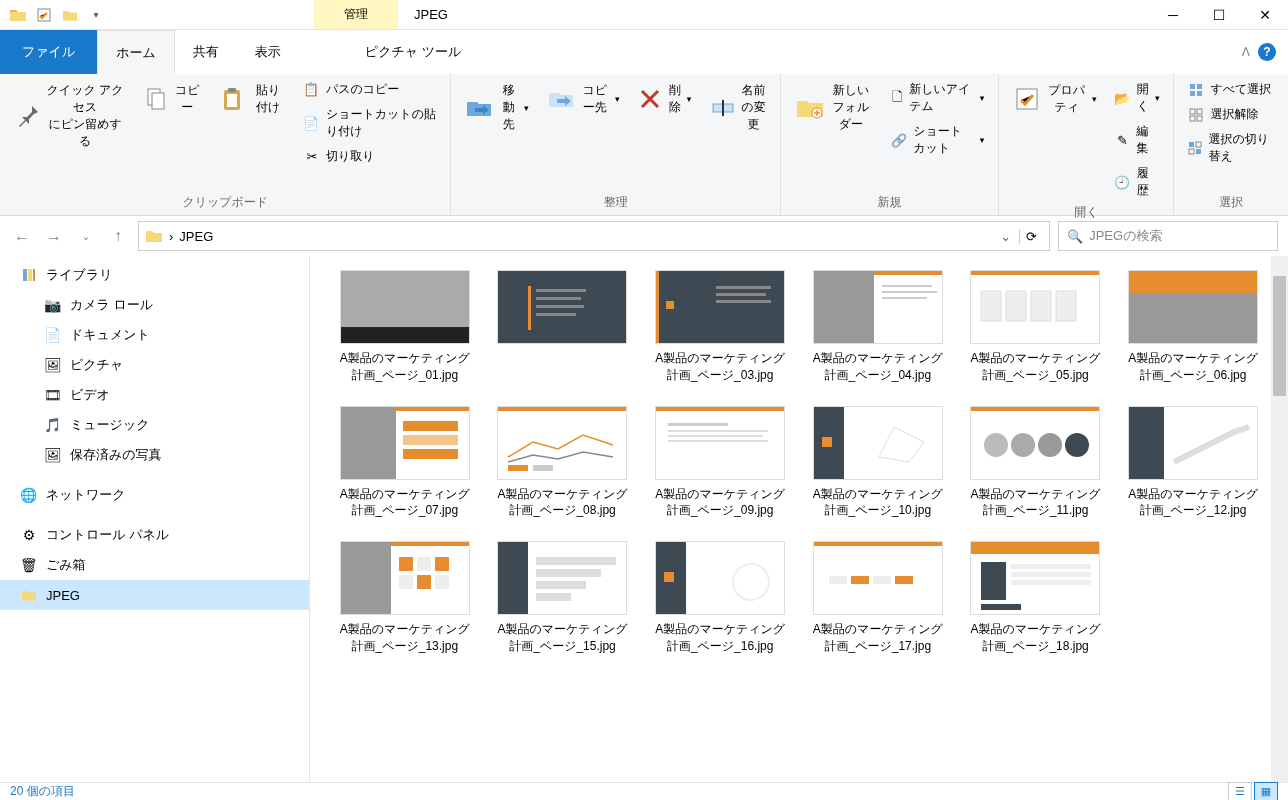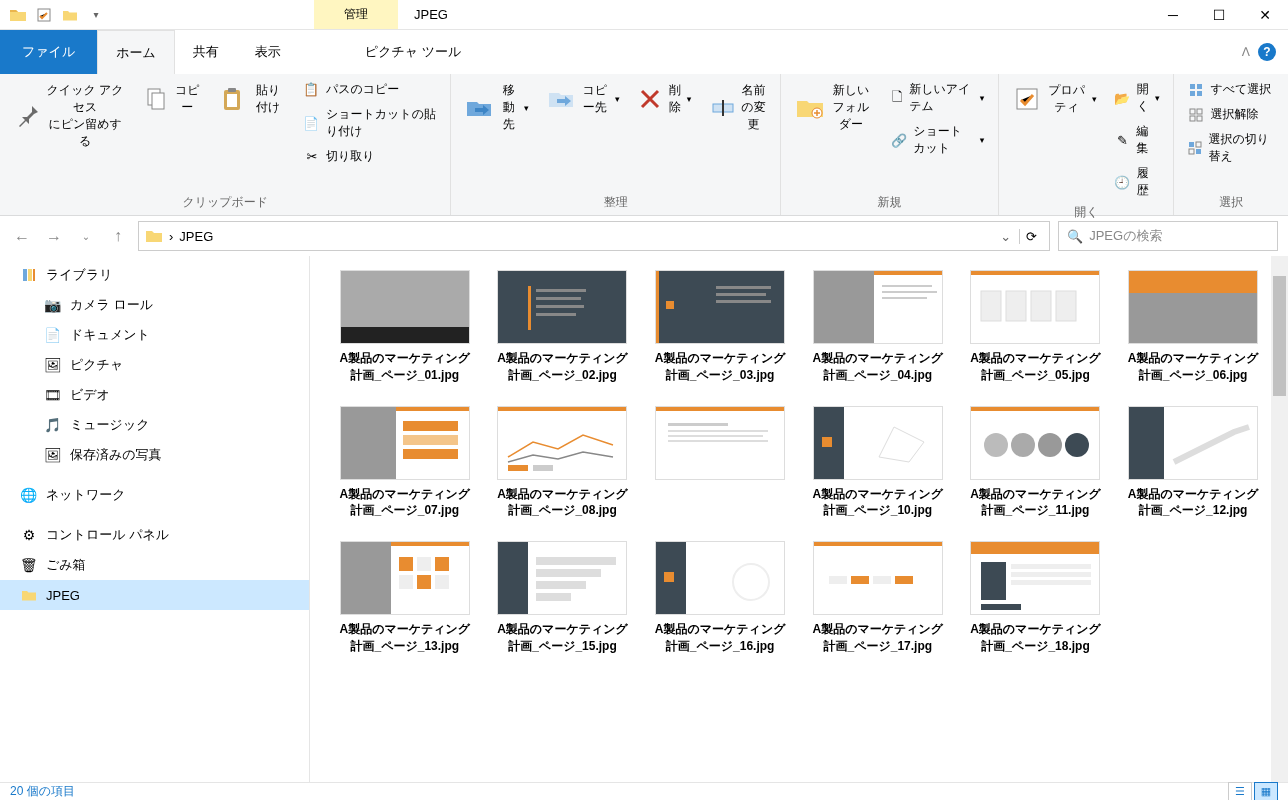--- a/index.html
+++ b/index.html
@@ -42,21 +42,21 @@
 
 
 .main { flex: 1; display: flex; overflow: hidden; }
 .sidebar { width: 310px; border-right: 1px solid #e5e5e5; overflow-y: auto; padding: 4px 0; }
 .tree-item { display: flex; align-items: center; gap: 8px; padding: 6px 10px 6px 44px; font-size: 13px; cursor: pointer; }
 .tree-item.root { padding-left: 20px; }
 .tree-item.selected { background: #cce8ff; }
 .tree-item .ticon { width: 18px; height: 18px; display: flex; align-items: center; justify-content: center; font-size: 14px; }
 .sidebar-gap { height: 10px; }
 
-.content { flex: 1; overflow-y: auto; padding: 10px 20px; position: relative; font-weight: bold; }
+.content { flex: 1; overflow-y: auto; padding: 10px 20px; position: relative; }
 .file-grid { display: grid; grid-template-columns: repeat(6, 1fr); gap: 14px 8px; }
 .file-item { display: flex; flex-direction: column; align-items: center; gap: 6px; padding: 4px; cursor: pointer; }
 .thumb { width: 130px; height: 74px; border: 1px solid #ddd; background: #f4f4f4; position: relative; overflow: hidden; }
 .file-name { font-size: 12px; text-align: center; line-height: 1.4; max-width: 140px; }
 
 
 .status-bar { height: 18px; border-top: 1px solid #e5e5e5; display: flex; align-items: center; padding: 0 10px; font-size: 12px; color: #1979ca; }
 .status-bar .view-btns { margin-left: auto; display: flex; gap: 2px; }
 .view-btn { width: 24px; height: 20px; border: 1px solid #ccc; display: flex; align-items: center; justify-content: center; font-size: 11px; }
 .view-btn.active { background: #cce8ff; border-color: #1979ca; }
@@ -407,21 +407,20 @@
           <div class="thumb">
             <svg width="130" height="74" viewBox="0 0 130 74">
               <rect width="130" height="74" fill="#3d4a54"></rect>
               <rect x="30" y="15" width="3" height="44" fill="#e88c30"></rect>
               <rect x="38" y="18" width="50" height="3" fill="#888"></rect>
               <rect x="38" y="26" width="45" height="3" fill="#888"></rect>
               <rect x="38" y="34" width="48" height="3" fill="#888"></rect>
               <rect x="38" y="42" width="40" height="3" fill="#888"></rect>
             </svg>
           </div>
-          <div class="file-name">A製品のマーケティング計画_ページ_02.jpg</div>
         </div>
         <div class="file-item">
           <div class="thumb">
             <svg width="130" height="74" viewBox="0 0 130 74">
               <rect width="130" height="74" fill="#3d4a54"></rect>
               <rect x="0" y="0" width="3" height="74" fill="#e88c30"></rect>
               <rect x="10" y="30" width="8" height="8" fill="#e88c30"></rect>
               <rect x="60" y="15" width="55" height="3" fill="#888"></rect>
               <rect x="60" y="22" width="50" height="3" fill="#888"></rect>
               <rect x="60" y="29" width="55" height="3" fill="#888"></rect>
@@ -494,20 +493,21 @@
           <div class="thumb">
             <svg width="130" height="74" viewBox="0 0 130 74">
               <rect width="130" height="74" fill="#fff"></rect>
               <rect width="130" height="4" fill="#e88c30"></rect>
               <rect x="12" y="16" width="60" height="3" fill="#ccc"></rect>
               <rect x="12" y="23" width="100" height="2" fill="#ddd"></rect>
               <rect x="12" y="28" width="95" height="2" fill="#ddd"></rect>
               <rect x="12" y="33" width="100" height="2" fill="#ddd"></rect>
             </svg>
           </div>
+          <div class="file-name">A製品のマーケティング計画_ページ_09.jpg</div>
         </div>
         <div class="file-item">
           <div class="thumb">
             <svg width="130" height="74" viewBox="0 0 130 74">
               <rect width="30" height="74" fill="#3d4a54"></rect>
               <rect x="30" width="100" height="74" fill="#fff"></rect>
               <rect x="8" y="30" width="10" height="10" fill="#e88c30"></rect>
               <path d="M80 20 L110 35 L95 55 L65 50 Z" fill="none" stroke="#ddd"></path>
             </svg>
           </div>

